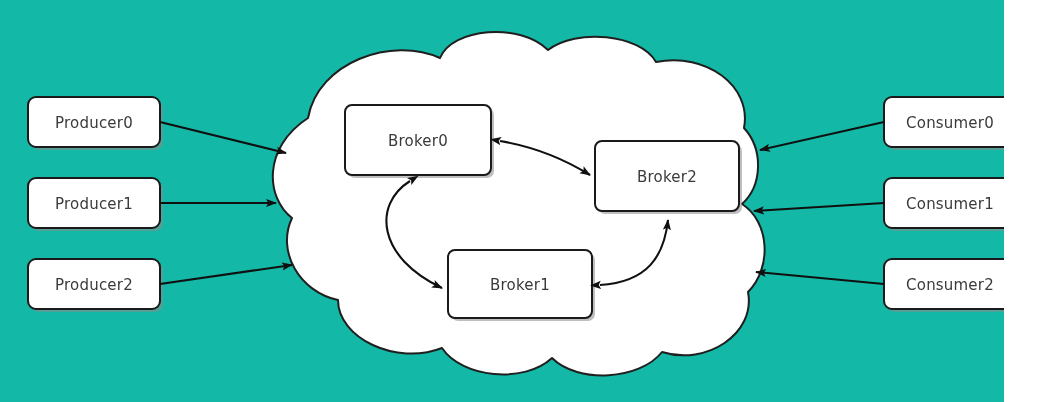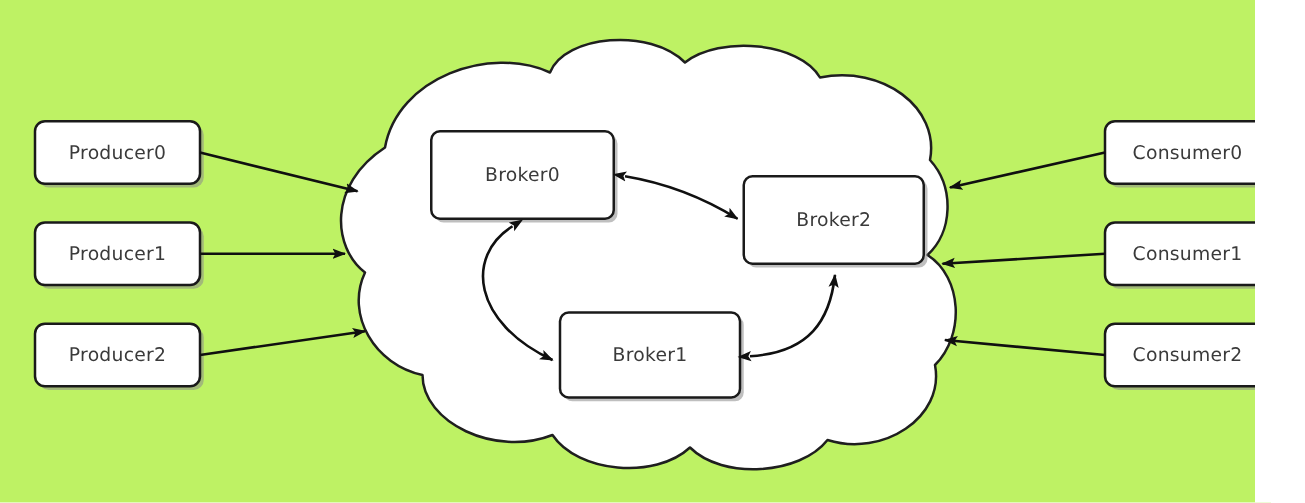--- a/index.html
+++ b/index.html
@@ -7,21 +7,21 @@
     padding: 0;
     background: #ffffff;
   }
   body {
     font-family: "DejaVu Sans", "Liberation Sans", sans-serif;
   }
   #stage {
     position: relative;
     width: 1004px;
     height: 402px;
-    background: #bef264;
+    background: #14b8a6;
     overflow: hidden;
   }
   #diagram-svg {
     position: absolute;
     left: 0;
     top: 0;
     width: 1044px;
     height: 402px;
   }
   .node-label {

